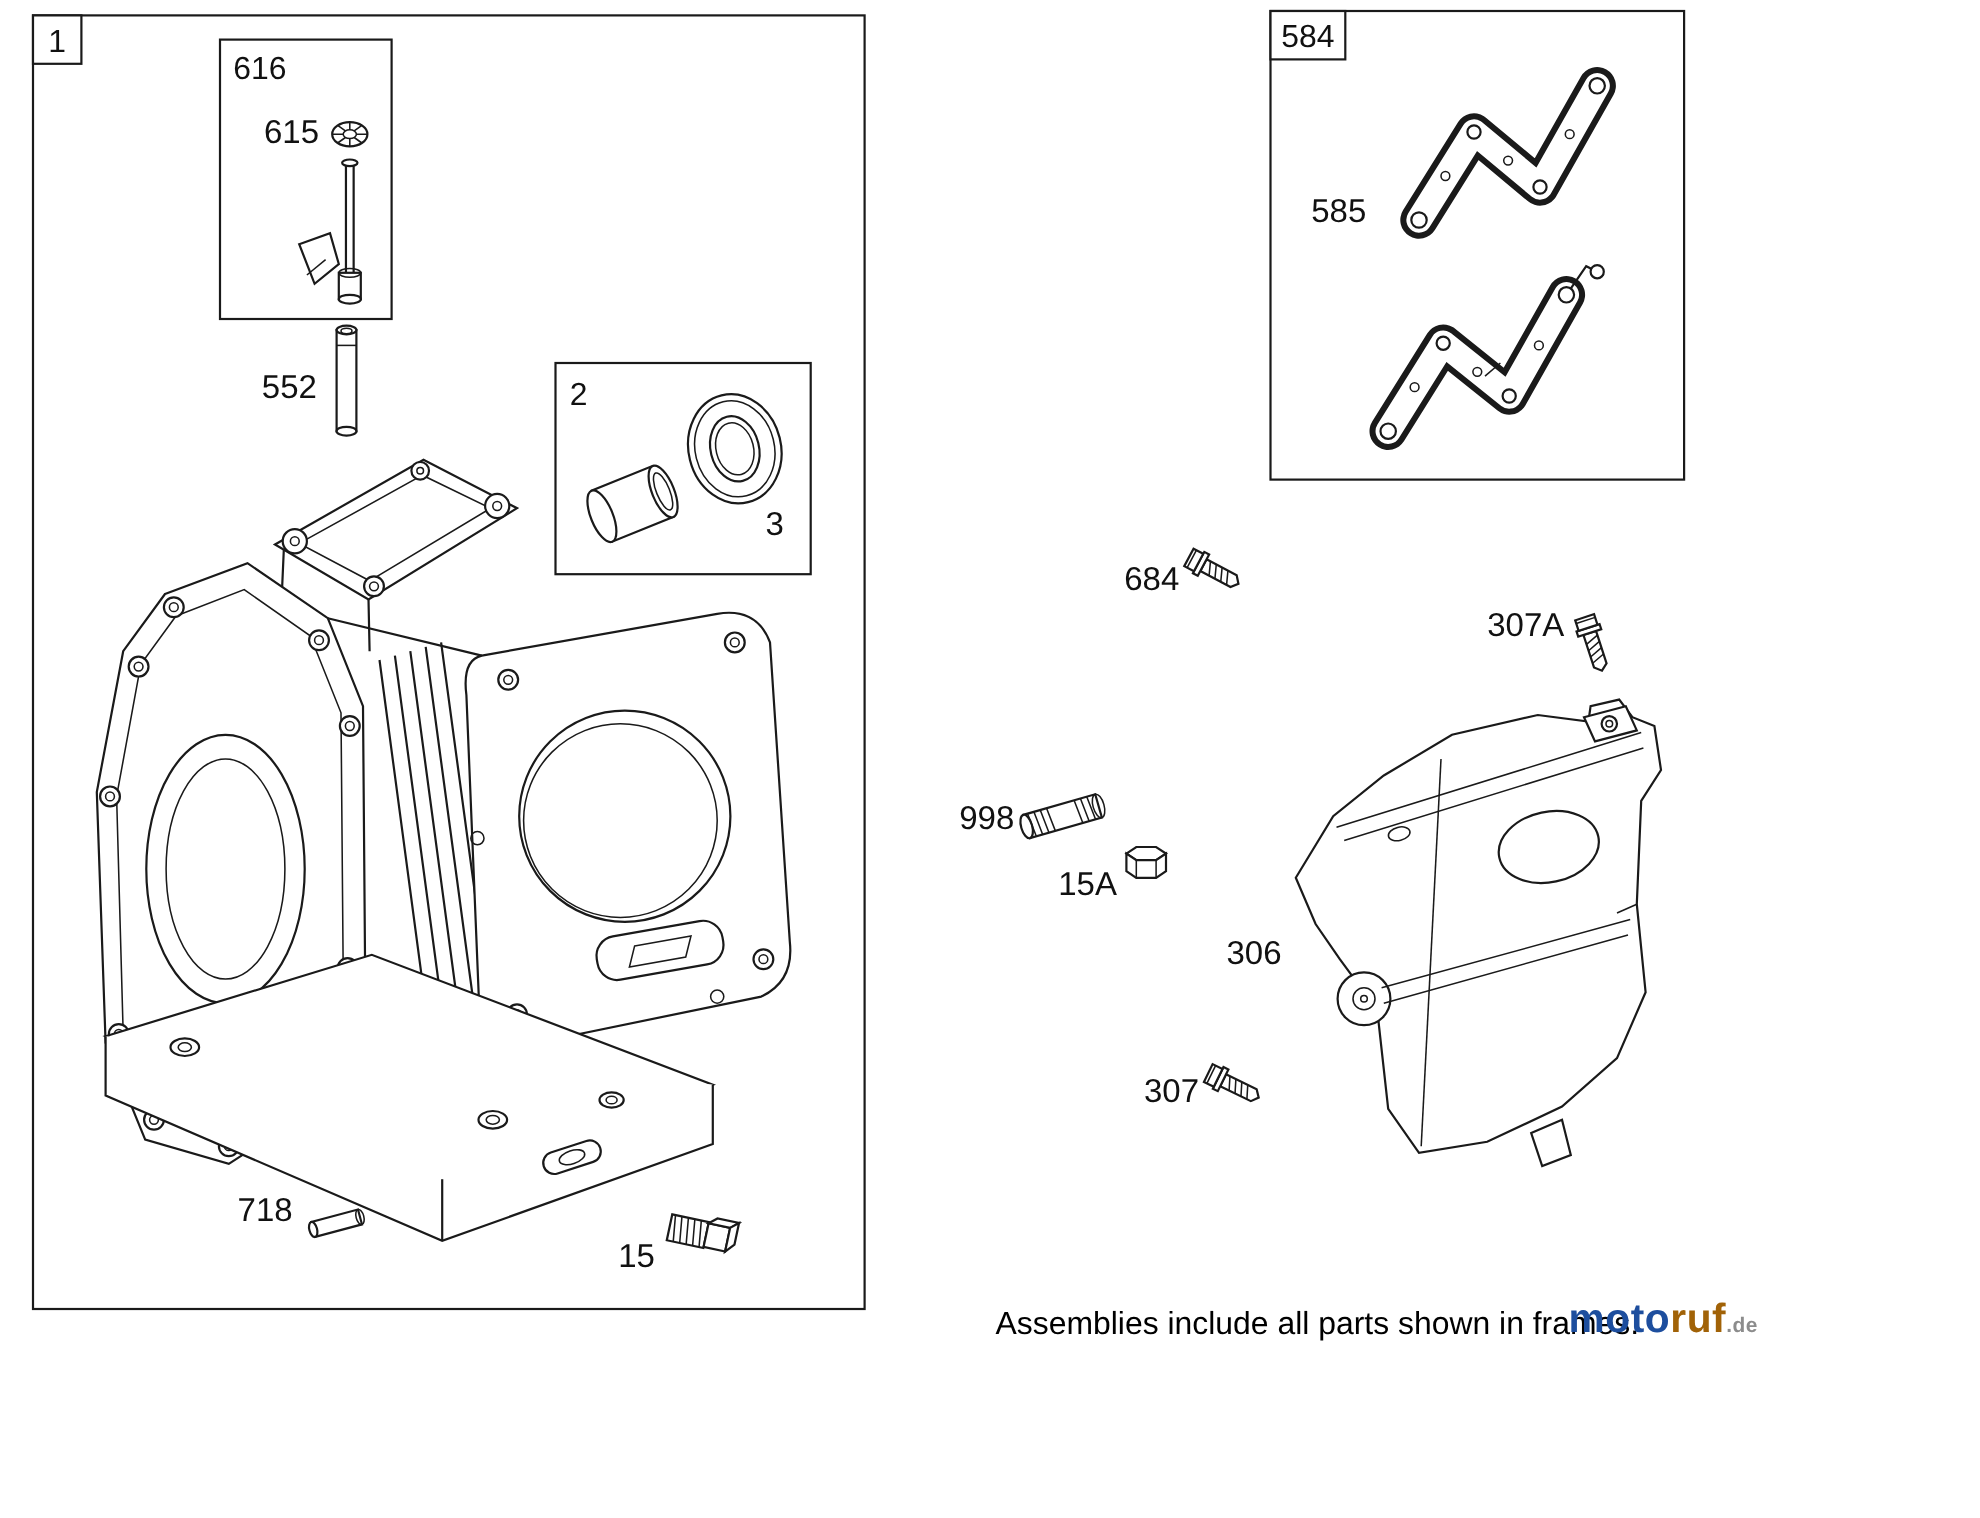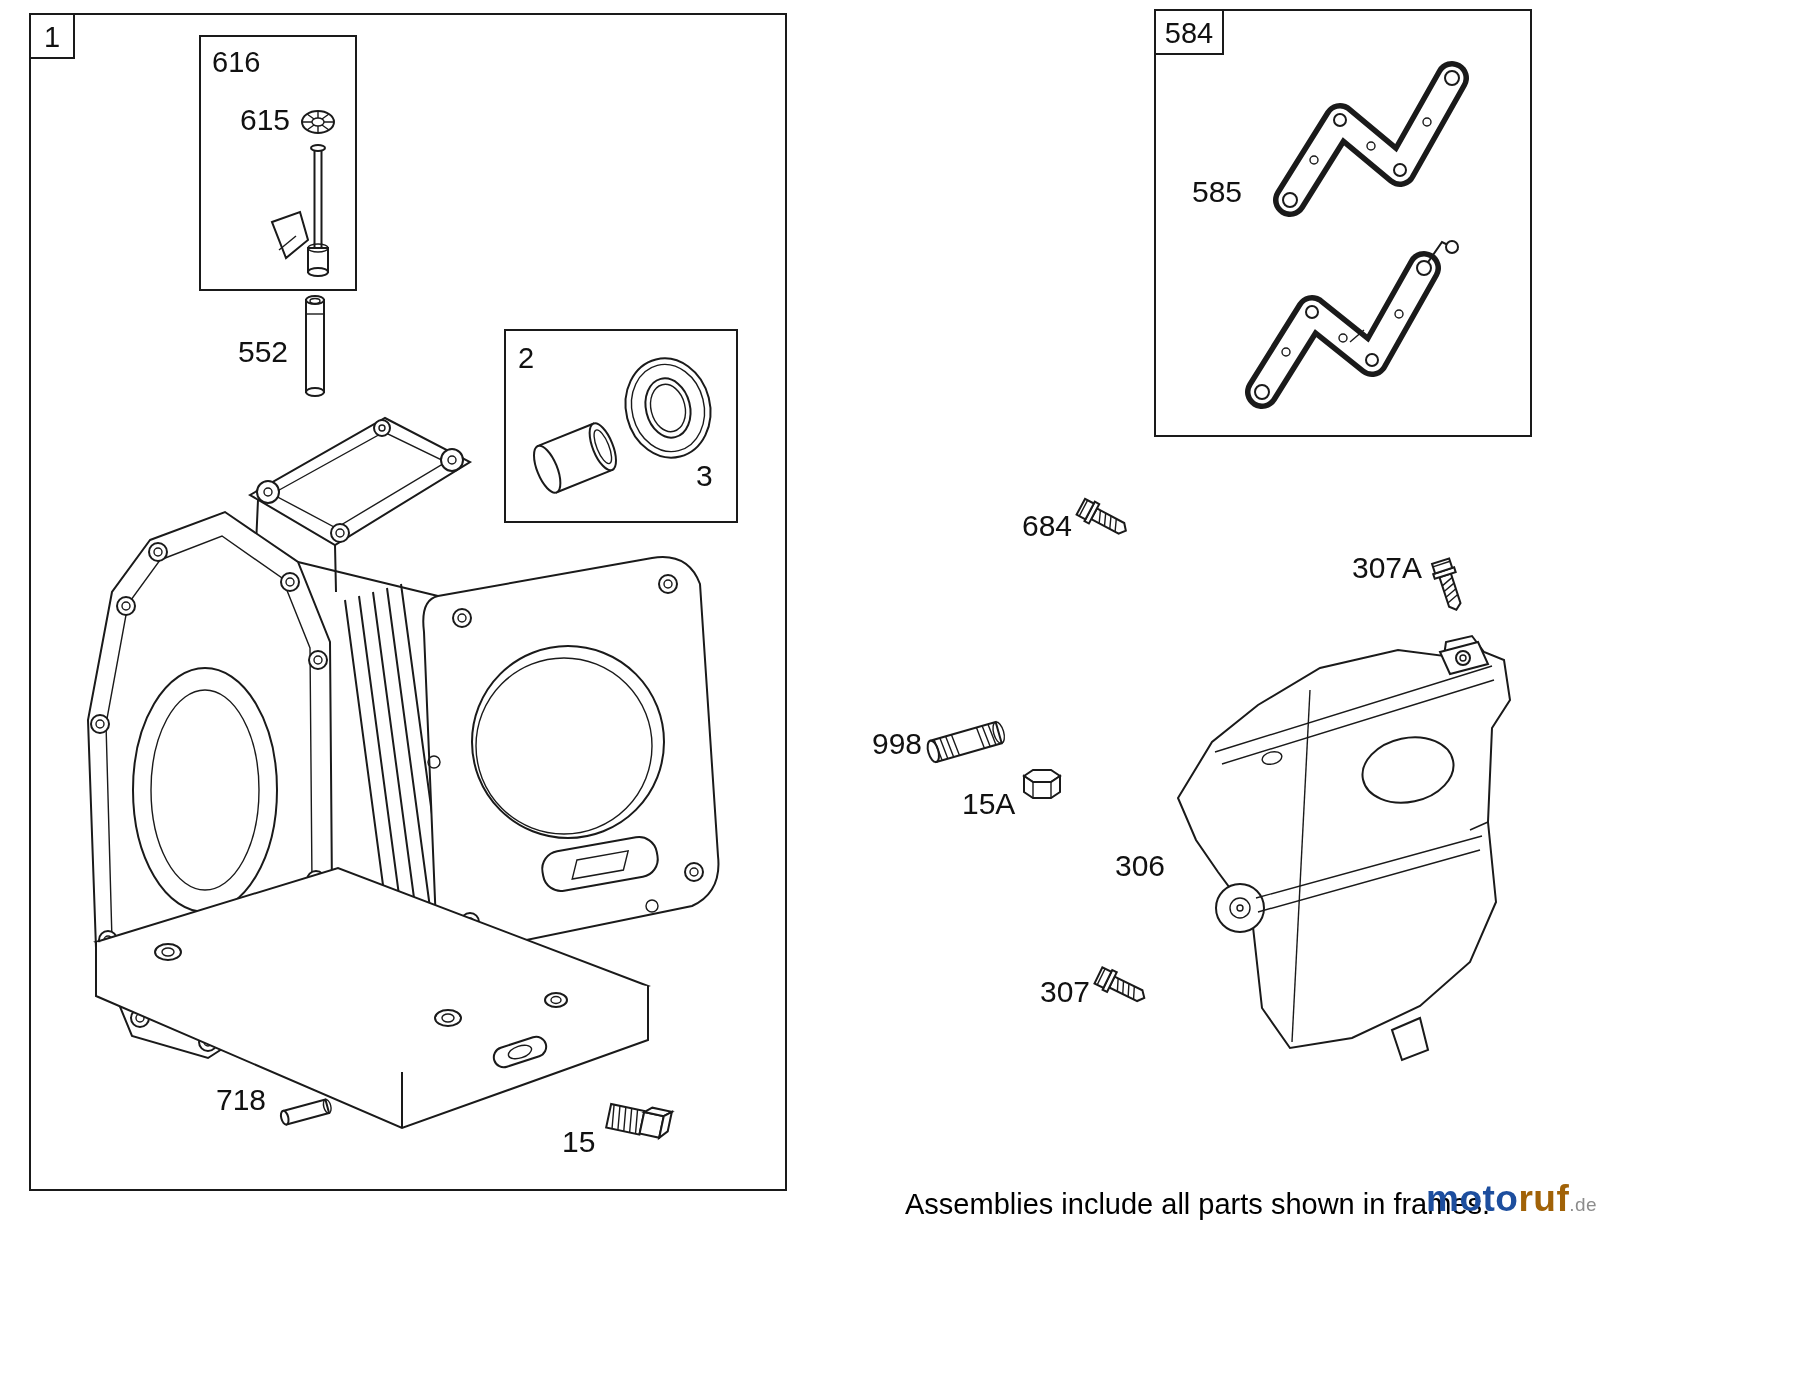--- a/index.html
+++ b/index.html
@@ -8,21 +8,21 @@
   svg text{font-family:"Liberation Sans", sans-serif;fill:#111;}
   .pl{font-size:30px;}
   .fl{font-size:29px;}
   .ln{fill:none;stroke:#1a1a1a;stroke-width:2;}
   .lnw{fill:#ffffff;stroke:#1a1a1a;stroke-width:2;}
   .thin{fill:none;stroke:#1a1a1a;stroke-width:1.4;}
   #footer{position:absolute;left:905px;top:1188px;font-size:29px;color:#000;}
   #watermark{position:absolute;left:1398px;top:1178px;font-size:37px;font-weight:bold;letter-spacing:.5px;}
   #watermark .wm-b{color:#1d4e9e;margin-left:28px;}
   #watermark .wm-o{color:#a16207;}
-  #watermark .wm-g{color:#8c8c8c;font-size:19px;font-weight:normal;}
+  #watermark .wm-g{color:#8c8c8c;font-size:19px;font-weight:bold;}
 </style>
 </head>
 <body>
 
 <div id="page">
 
 <svg width="1800" height="1380" viewBox="0 0 1800 1380">
 
   <defs>
     <g id="screw-sym">

